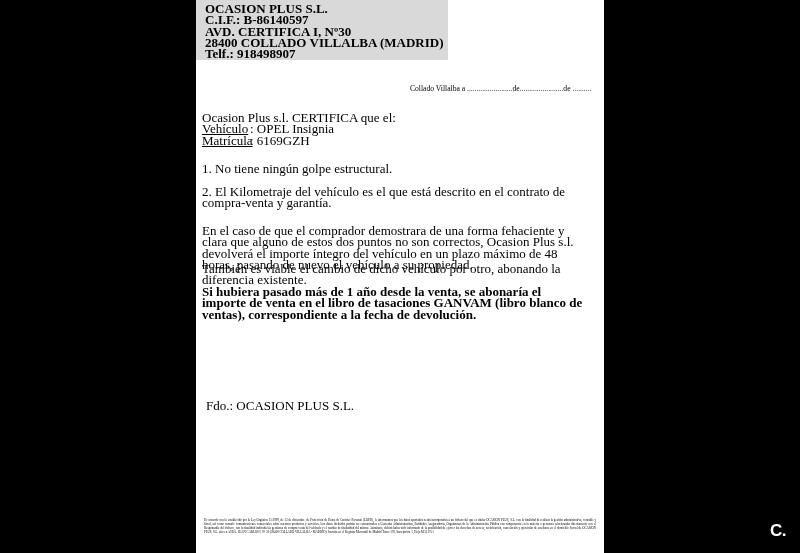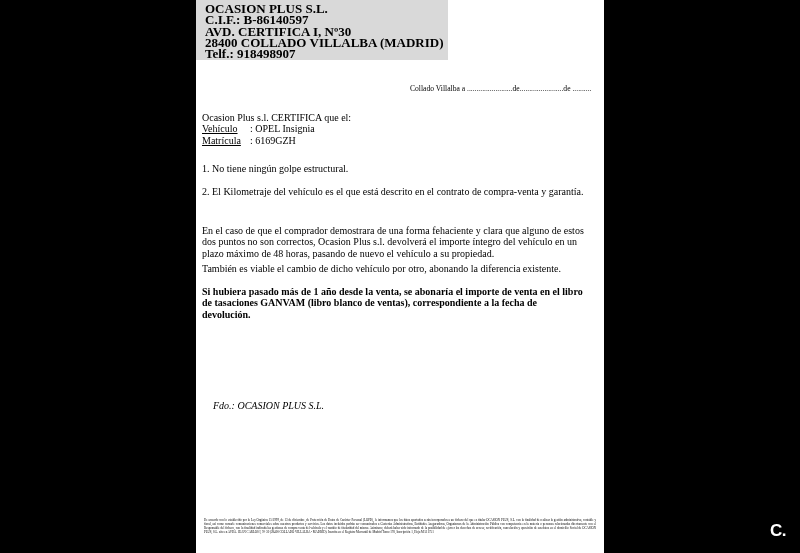--- a/index.html
+++ b/index.html
@@ -55,21 +55,21 @@
     position: absolute;
     left: 180px;
     top: 24px;
     font-size: 7.6px;
     color: #000000;
     white-space: nowrap;
     margin-left: 34px;
   }
   .blk {
     position: absolute;
-    font-size: 10px;
+    font-size: 13px;
     color: #000000;
     line-height: 11.4px;
   }
   .certifica {
     left: 6px;
     top: 52px;
     width: 390px;
   }
   .row {
     white-space: nowrap;
@@ -77,21 +77,21 @@
   .lbl {
     text-decoration: underline;
     display: inline-block;
     width: 48px;
   }
   .point1 { left: 6px; top: 103px; width: 390px; }
   .point2 { left: 6px; top: 126px; width: 390px; }
   .para1 { left: 6px; top: 165px; width: 384px; }
   .para2 { left: 6px; top: 203px; width: 384px; }
   .para3 { left: 6px; top: 226px; width: 384px; font-weight: bold; }
-  .signature { left: 17px; top: 340px; width: 384px; font-style: italic; }
+  .signature { left: 10px; top: 340px; width: 384px; }
   .legal {
     position: absolute;
     left: 8px;
     top: 518px;
     width: 392px;
     font-size: 3.1px;
     line-height: 4.1px;
     color: #000000;
     text-align: justify;
     font-family: "Liberation Serif", serif;

